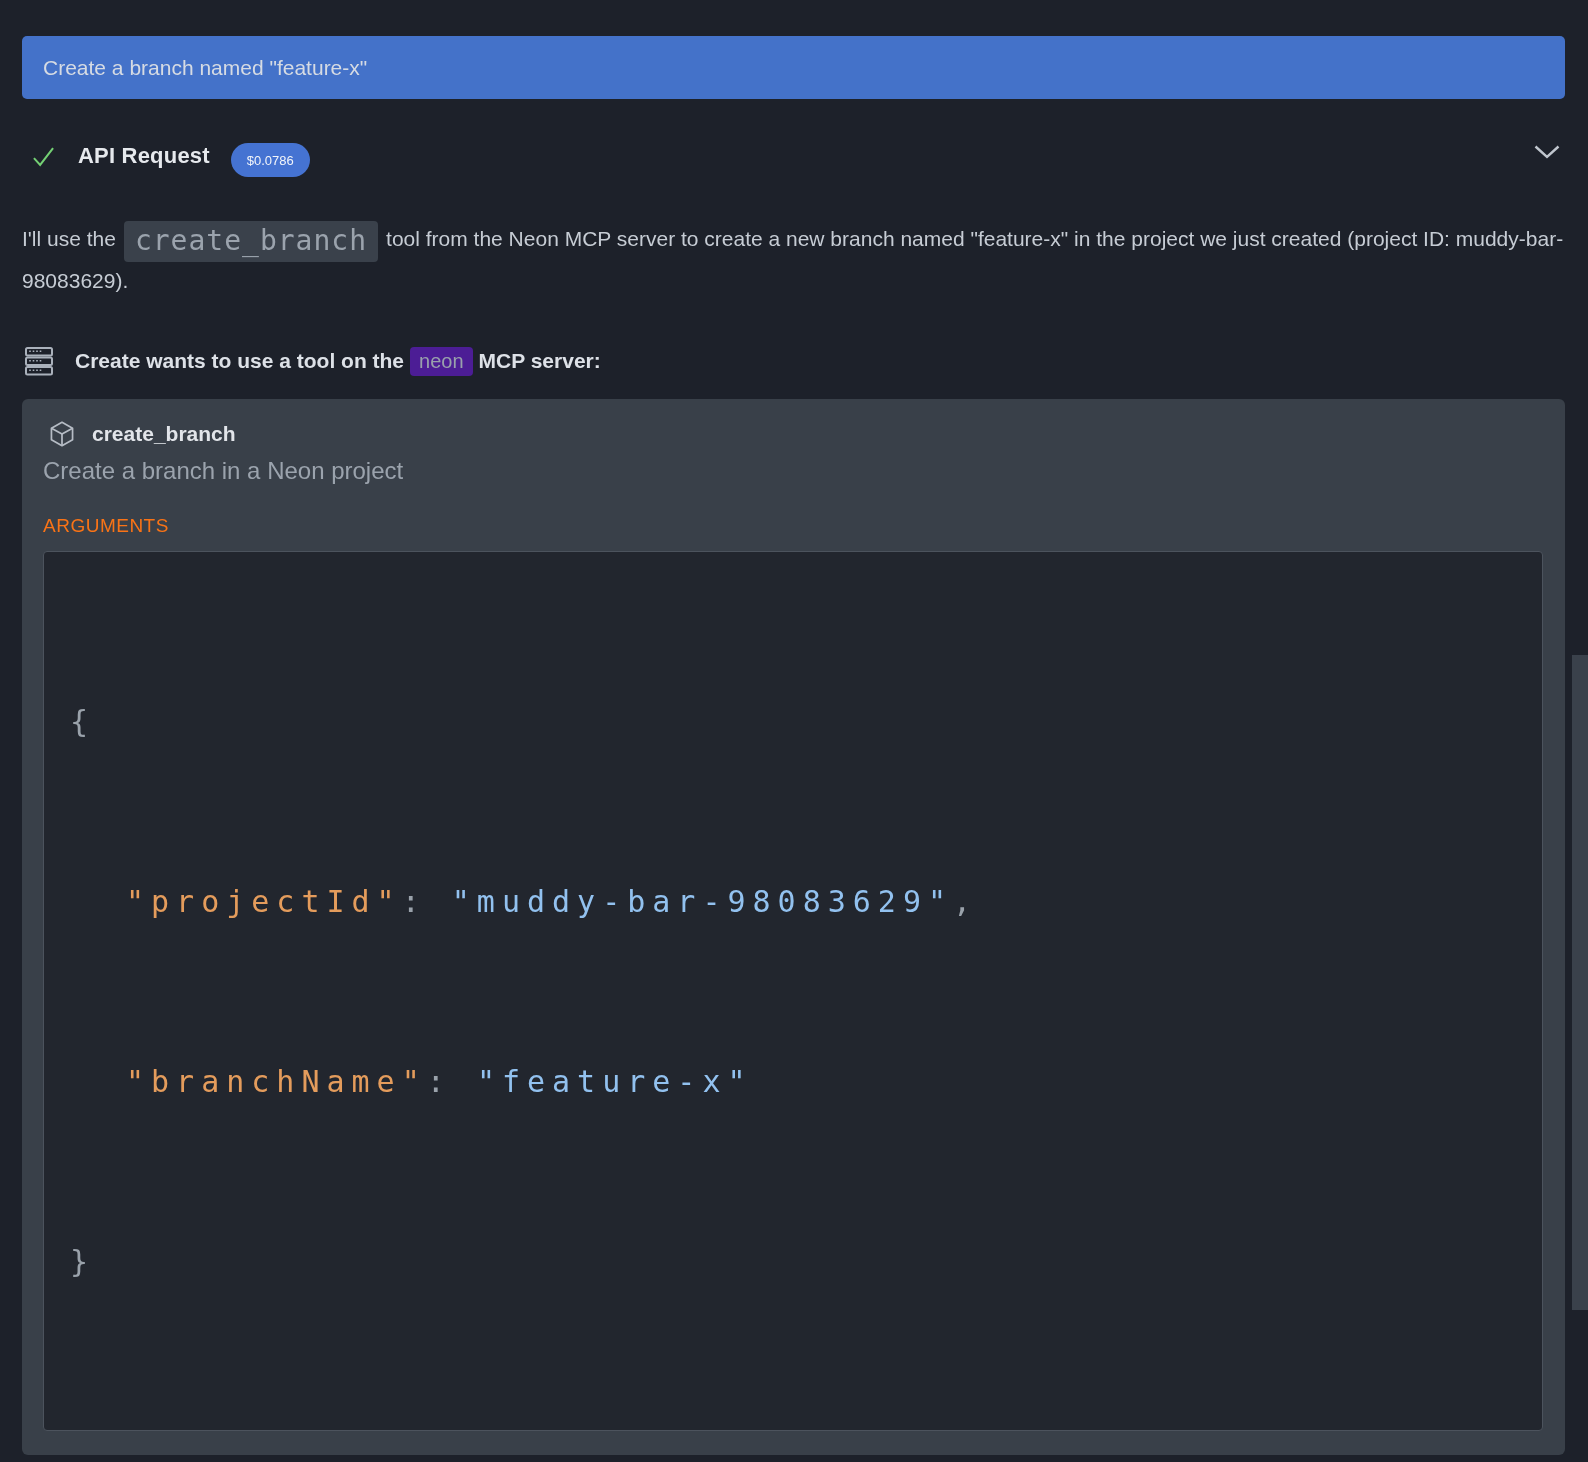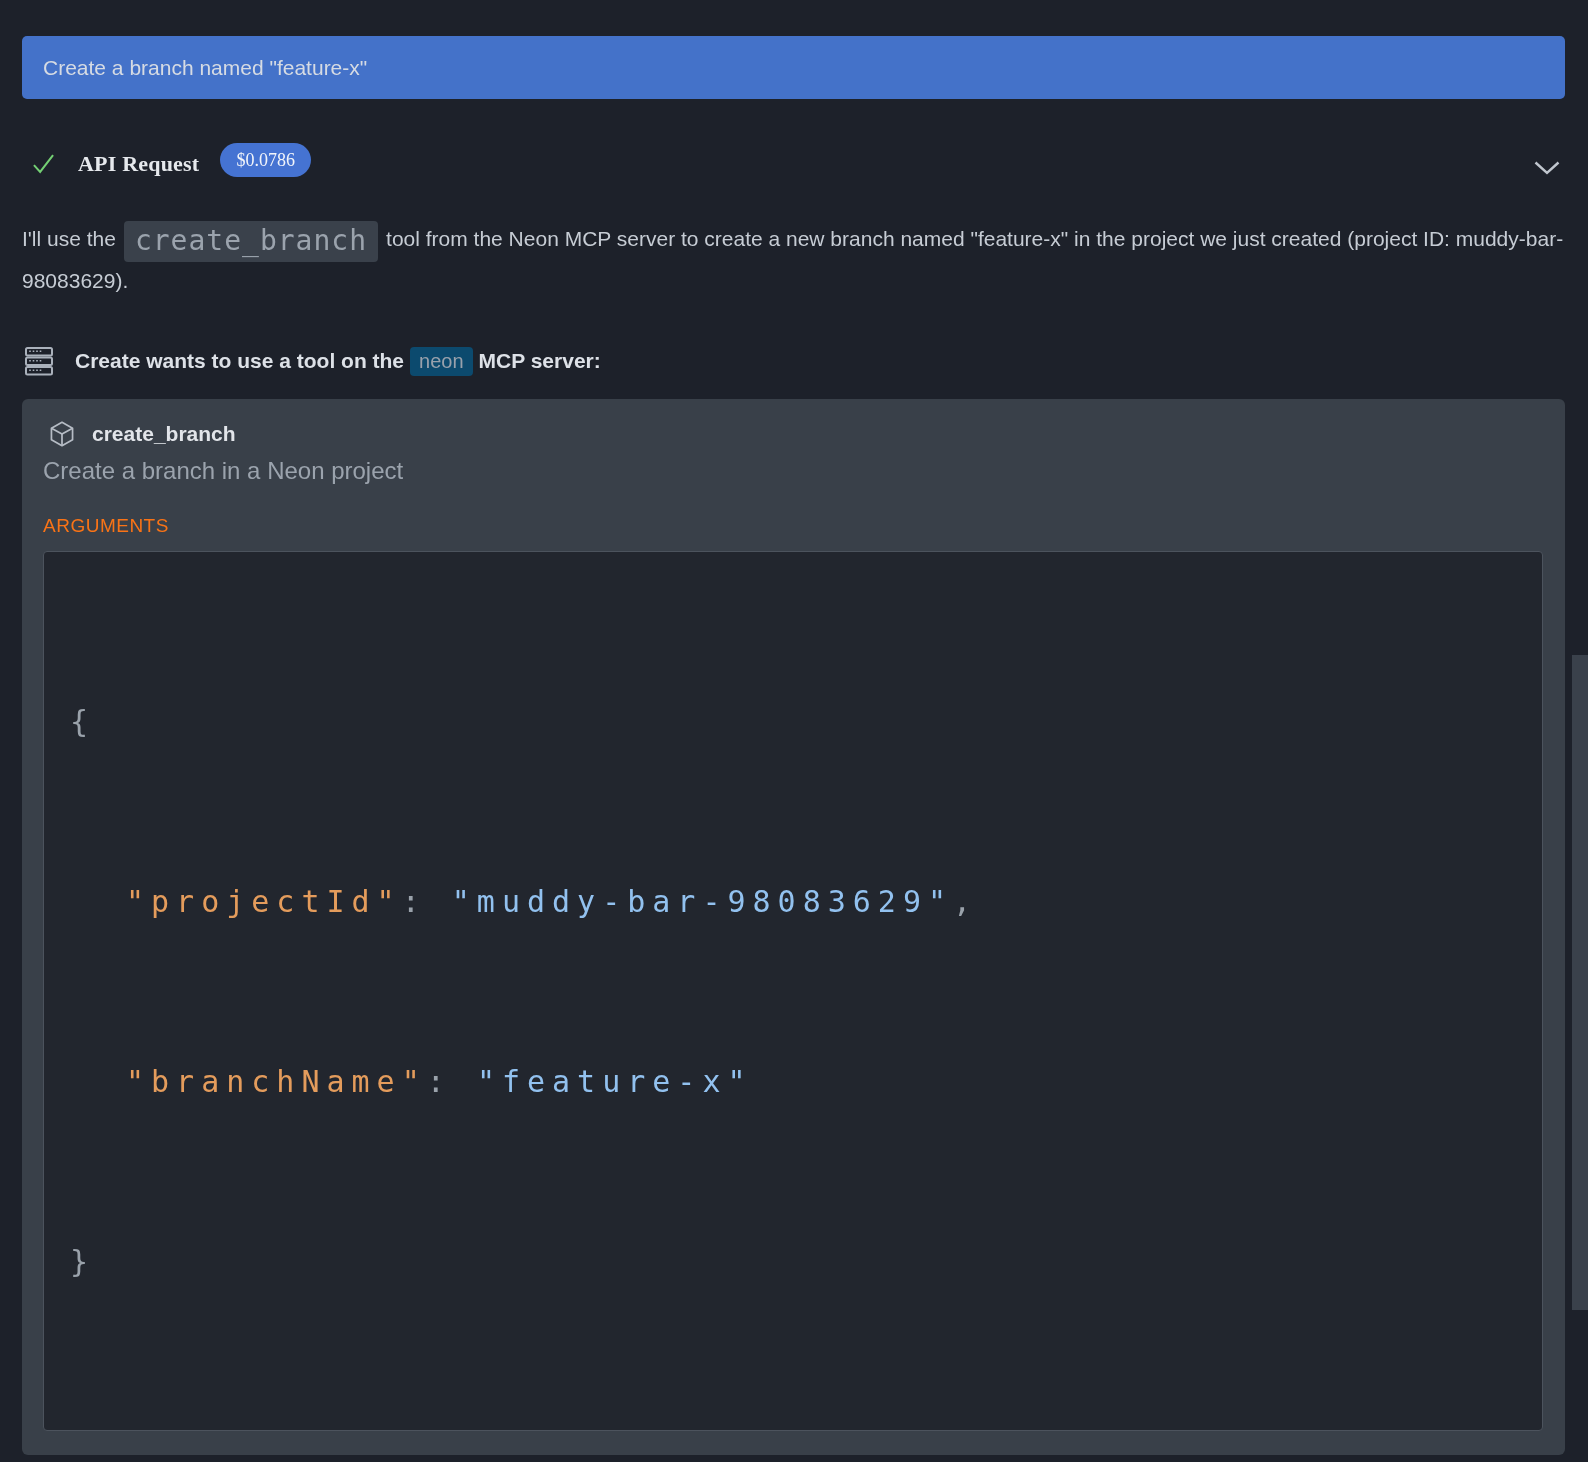--- a/index.html
+++ b/index.html
@@ -22,39 +22,38 @@
     align-items: center;
     padding: 0 21px;
     font-size: 21px;
     color: #d6dbe3;
     cursor: pointer;
   }
 
   
   .api-row {
     display: flex;
-    align-items: flex-end;
+    align-items: flex-start;
     height: 34px;
     cursor: pointer;
-    font-family: Liberation Serif, serif;
   }
   .api-row.first { margin-top: 44px; }
   .check-icon { margin-left: 8px; flex: 0 0 auto; display: flex; }
   .api-label {
     margin-left: 21px;
     font-size: 22px;
     font-weight: bold;
     color: #e6e9ed;
     letter-spacing: 0.2px;
   }
   .cost-badge {
     margin-left: 21px;
     background: #4573d2;
     color: #f2f5fa;
-    font-size: 18px;
+    font-size: 13px;
     height: 34px;
     display: flex;
     align-items: center;
     padding: 0 16px;
     border-radius: 17px;
   }
   .chev { margin-left: auto; margin-right: 4px; display: flex; cursor: pointer; }
 
   
   .message {
@@ -83,21 +82,21 @@
     align-items: center;
   }
   .announce .server-icon { margin-left: 2px; display: flex; flex: 0 0 auto; }
   .announce-text {
     margin-left: 21px;
     font-size: 21px;
     font-weight: bold;
     color: #dde1e7;
   }
   .server-pill {
-    background: #0c4a6e;
+    background: #4c1d95;
     color: #99a1ac;
     font-weight: normal;
     font-size: 20px;
     border-radius: 4px;
     padding: 3px 9px 4px 9px;
     margin: 0 6px;
   }
 
   
   .tool-card {

